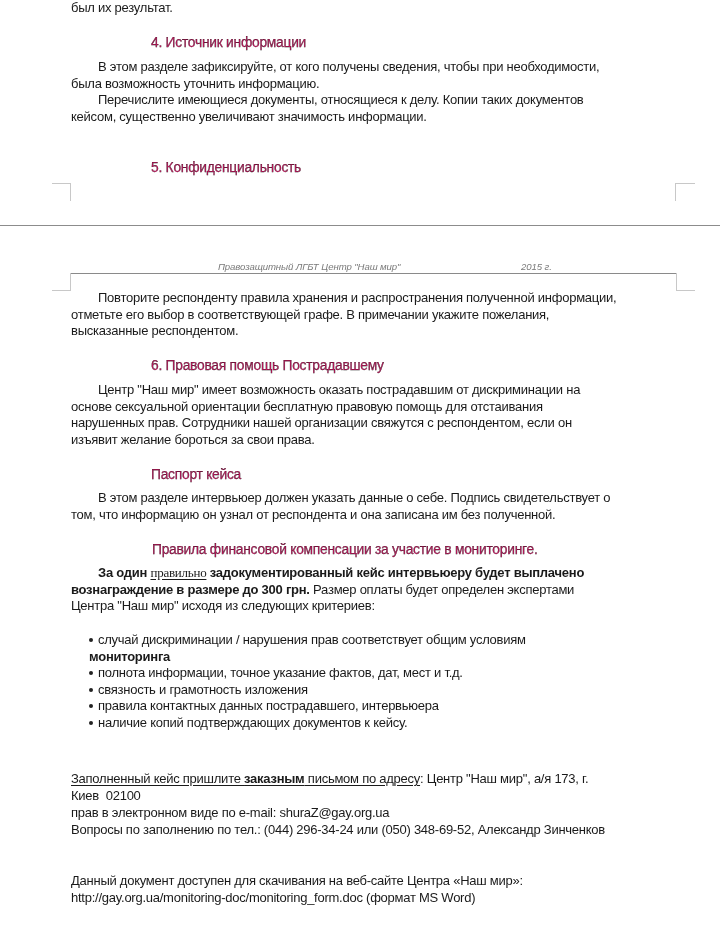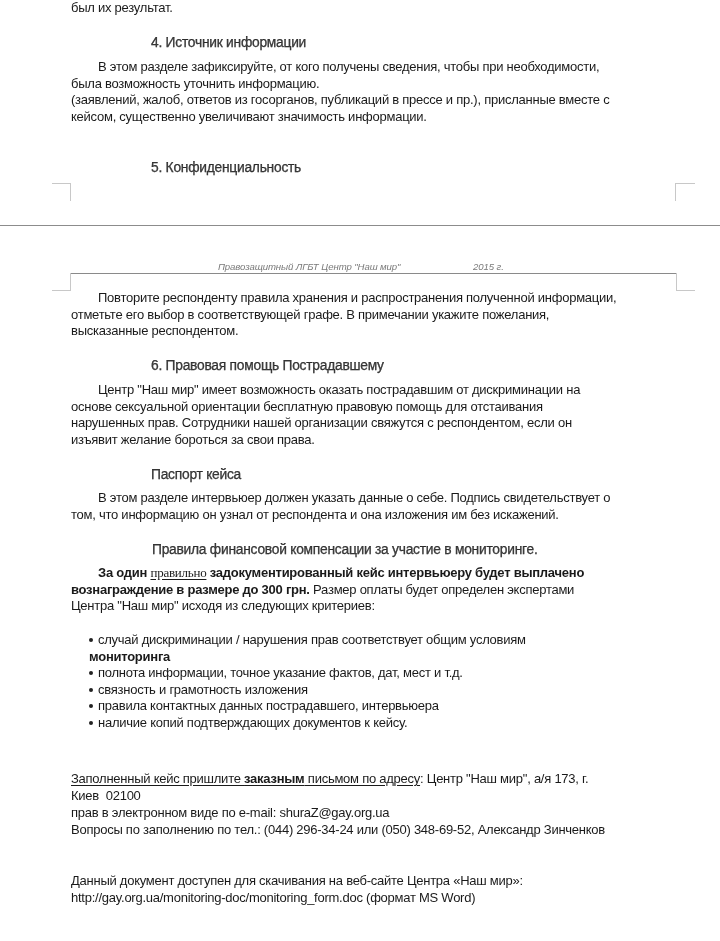--- a/index.html
+++ b/index.html
@@ -19,21 +19,21 @@
     width: 604px;
     text-align: justify;
   }
   .para .ind { display: inline-block; width: 27px; }
   .heading {
     position: absolute;
     font-size: 13.8px;
     line-height: 17px;
     font-weight: normal;
     letter-spacing: -0.25px;
-    color: #404040;
+    color: #be185d;
     -webkit-text-stroke: 0.25px #111;
   }
   .last-left { text-align-last: left; }
   .bold { font-weight: bold; }
   .ul { text-decoration: underline; text-underline-offset: 2px; }
   .corner { position: absolute; border-color: #c8c8c8; border-style: solid; border-width: 0; }
   .page-sep { position: absolute; left: 0; width: 720px; top: 225px; height: 0; border-top: 1.5px solid #8c8c8c; }
   .header-line { position: absolute; left: 70px; width: 607px; top: 273px; border-top: 1px solid #8a8a8a; }
   .header-text {
     position: absolute; top: 261px; font-size: 9.6px; font-style: italic; color: #7a7a7a; letter-spacing: -0.1px;
@@ -53,33 +53,33 @@
 <div class="plain text" style="top:0px;">был их результат.</div>
 
 <div class="heading" style="left:151px; top:34px;">4. Источник информации</div>
 
 <div class="para text" style="top:59px;">
   <div><span class="ind"></span><span>В этом разделе зафиксируйте, от кого получены сведения, чтобы при необходимости,</span></div>
   <div class="last-left">была возможность уточнить информацию.</div>
 </div>
 
 <div class="para text" style="top:92px;">
-  <div>(заявлений, жалоб, ответов из госорганов, публикаций в прессе и пр.), присланные вместе с</div>
+  <div><span class="ind"></span><span>Перечислите имеющиеся документы, относящиеся к делу. Копии таких документов</span></div>
   <div>кейсом, существенно увеличивают значимость информации.</div>
 </div>
 
 <div class="heading" style="left:151px; top:159px;">5. Конфиденциальность</div>
 
 <div class="corner" style="left:52px; top:183px; width:18px; height:17px; border-top-width:1px; border-right-width:1px;"></div>
 <div class="corner" style="left:675px; top:183px; width:19px; height:17px; border-top-width:1px; border-left-width:1px;"></div>
 
 <div class="page-sep"></div>
 
 <div class="header-text" style="left:218px;">Правозащитный ЛГБТ Центр "Наш мир"</div>
-<div class="header-text" style="left:473px;">2015 г.</div>
+<div class="header-text" style="left:521px;">2015 г.</div>
 <div class="header-line"></div>
 
 <div class="corner" style="left:52px; top:273px; width:18px; height:17px; border-bottom-width:1px; border-right-width:1px;"></div>
 <div class="corner" style="left:676px; top:273px; width:18px; height:17px; border-bottom-width:1px; border-left-width:1px;"></div>
 
 <div class="para text" style="top:290px;">
   <div><span class="ind"></span><span>Повторите респонденту правила хранения и распространения полученной информации,</span></div>
   <div>отметьте его выбор в соответствующей графе. В примечании укажите пожелания,</div>
   <div class="last-left">высказанные респондентом.</div>
 </div>
@@ -90,21 +90,21 @@
   <div><span class="ind"></span><span>Центр "Наш мир" имеет возможность оказать пострадавшим от дискриминации на</span></div>
   <div>основе сексуальной ориентации бесплатную правовую помощь для отстаивания</div>
   <div>нарушенных прав. Сотрудники нашей организации свяжутся с респондентом, если он</div>
   <div class="last-left">изъявит желание бороться за свои права.</div>
 </div>
 
 <div class="heading" style="left:151px; top:466px;">Паспорт кейса</div>
 
 <div class="para text" style="top:490px;">
   <div><span class="ind"></span><span>В этом разделе интервьюер должен указать данные о себе. Подпись свидетельствует о</span></div>
-  <div class="last-left">том, что информацию он узнал от респондента и она изложения им без искажений.</div>
+  <div class="last-left">том, что информацию он узнал от респондента и она записана им без полученной.</div>
 </div>
 
 <div class="heading" style="left:152px; top:541px;">Правила финансовой компенсации за участие в мониторинге.</div>
 
 <div class="para text" style="top:565px;">
   <div class="bold"><span class="ind"></span><span>За один </span><span class="ul" style="font-weight:normal;font-family:Liberation Serif, serif;">правильно</span><span> задокументированный кейс интервьюеру будет выплачено</span></div>
   <div><span class="bold">вознаграждение в размере до 300 грн.</span><span> Размер оплаты будет определен экспертами</span></div>
   <div class="last-left">Центра "Наш мир" исходя из следующих критериев:</div>
 </div>
 

